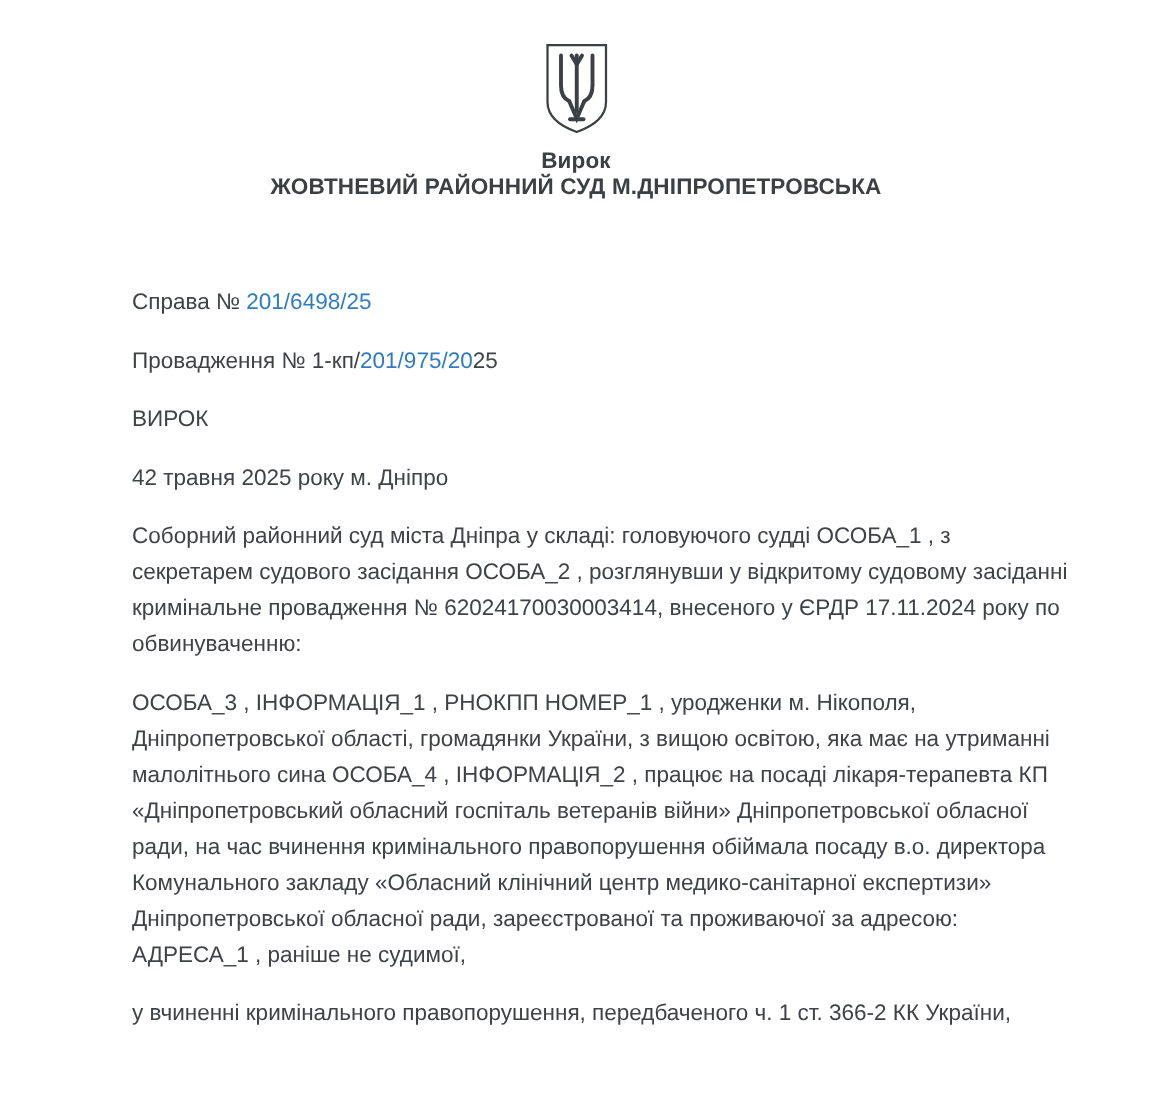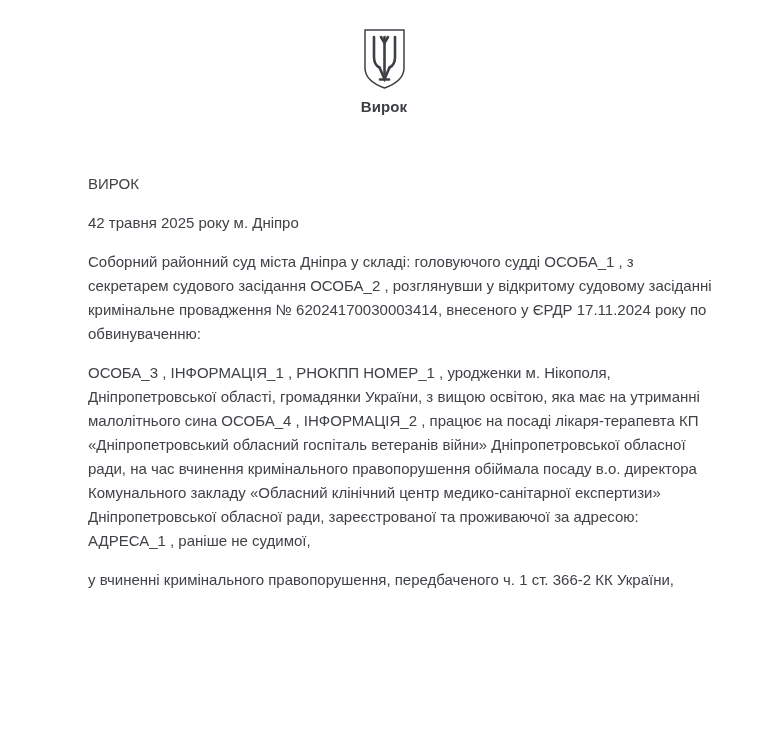--- a/index.html
+++ b/index.html
@@ -48,25 +48,28 @@
           <path d="M23.5 9 V46"></path>
           <path d="M20 9 L23.5 15 L27 9"></path>
           <path d="M13 9 V29 Q13 37 18.5 39.5"></path>
           <path d="M34 9 V29 Q34 37 28.5 39.5"></path>
           <path d="M18.5 39.5 L23.5 51 L28.5 39.5"></path>
           <path d="M19 51.5 H28"></path>
         </g>
       </svg>
     </span>
     <div class="h-line">Вирок</div>
+    <div class="h-line">ЖОВТНЕВИЙ РАЙОННИЙ СУД М.ДНІПРОПЕТРОВСЬКА</div>
   </div>
 
   <div class="doc-body">
 
+    <p><span>Справа № </span><a class="link" href="#">201/6498/25</a></p>
 
+    <p><span>Провадження № 1-кп/</span><a class="link" href="#">201/975/20</a><span>25</span></p>
 
     <p>ВИРОК</p>
 
 
     <p>42 травня 2025 року м. Дніпро</p>
 
     <p>Соборний районний суд міста Дніпра у складі: головуючого судді ОСОБА_1 , з секретарем судового засідання ОСОБА_2 , розглянувши у відкритому судовому засіданні кримінальне провадження № 62024170030003414, внесеного у ЄРДР 17.11.2024 року по обвинуваченню:</p>
 
     <p>ОСОБА_3 , ІНФОРМАЦІЯ_1 , РНОКПП НОМЕР_1 , уродженки м. Нікополя, Дніпропетровської області, громадянки України, з вищою освітою, яка має на утриманні малолітнього сина ОСОБА_4 , ІНФОРМАЦІЯ_2 , працює на посаді лікаря-терапевта КП «Дніпропетровський обласний госпіталь ветеранів війни» Дніпропетровської обласної ради, на час вчинення кримінального правопорушення обіймала посаду в.о. директора Комунального закладу «Обласний клінічний центр медико-санітарної експертизи» Дніпропетровської обласної ради, зареєстрованої та проживаючої за адресою: АДРЕСА_1 , раніше не судимої,</p>
 

